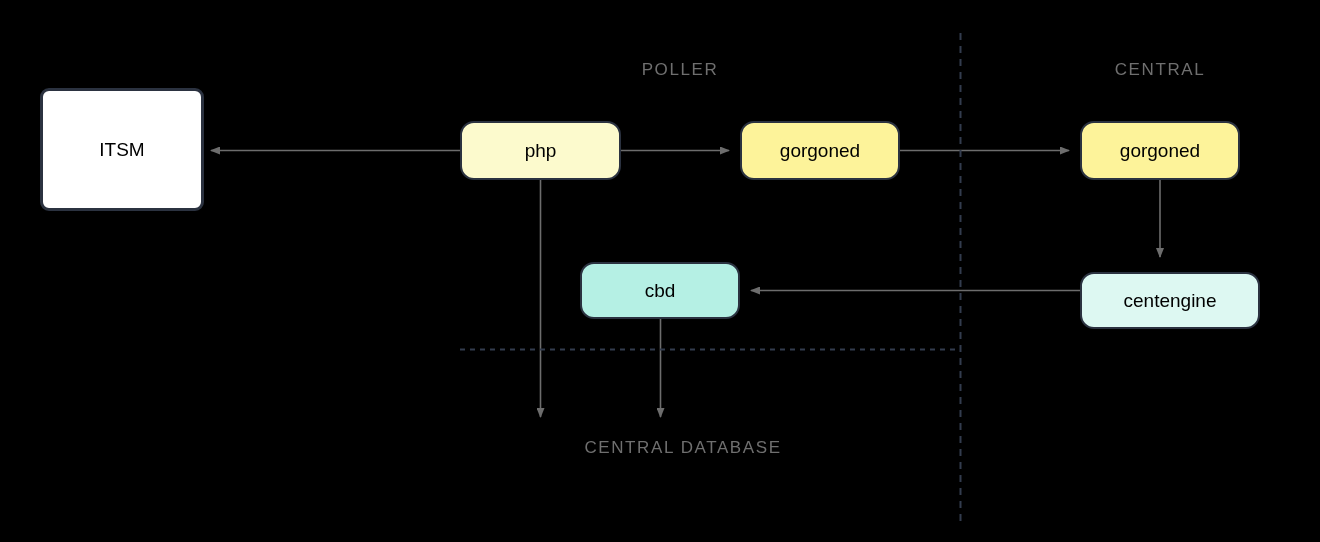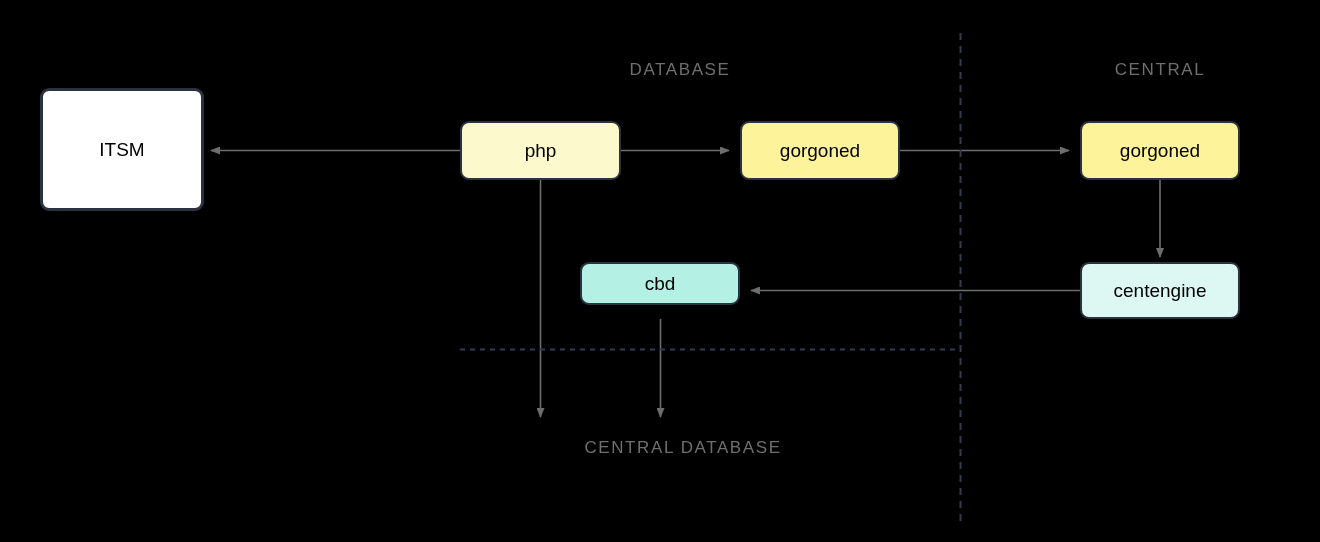--- a/index.html
+++ b/index.html
@@ -29,21 +29,21 @@
     font-size: 17px;
     letter-spacing: 1.6px;
     font-family: "Liberation Sans", sans-serif;
     white-space: nowrap;
     transform: translateX(-50%);
   }
   .node {
     position: absolute;
     box-sizing: border-box;
     border: 2px solid #2b3240;
-    border-radius: 9px;
+    border-radius: 14px;
     display: flex;
     align-items: center;
     justify-content: center;
     color: #000000;
     font-size: 19px;
     font-family: "Liberation Sans", sans-serif;
     line-height: 1;
     white-space: nowrap;
   }
   .node.big {
@@ -93,31 +93,31 @@
 
     <g>
       <line x1="960.5" y1="33" x2="960.5" y2="522" stroke="#333c4e" stroke-width="2" stroke-dasharray="7 6"></line>
     </g>
 
     <g>
       <line x1="460" y1="349.5" x2="960" y2="349.5" stroke="#333c4e" stroke-width="2" stroke-dasharray="5 5"></line>
     </g>
   </svg>
 
-  <div class="zone-label" style="left:680px; top:60px;">DATABASE</div>
+  <div class="zone-label" style="left:680px; top:60px;">POLLER</div>
 
   <div class="zone-label" style="left:1160px; top:60px;">CENTRAL</div>
 
   <div class="zone-label" style="left:683px; top:438px;">CENTRAL DATABASE</div>
 
   <div class="node big" style="left:40px; top:88px; width:164px; height:123px; background:#ffffff;">ITSM</div>
 
   <div class="node" style="left:460px; top:121px; width:161px; height:59px; background:#fcfacd;">php</div>
 
   <div class="node" style="left:740px; top:121px; width:160px; height:59px; background:#fdf39a;">gorgoned</div>
 
   <div class="node" style="left:1080px; top:121px; width:160px; height:59px; background:#fdf39a;">gorgoned</div>
 
-  <div class="node" style="left:580px; top:262px; width:160px; height:43px; background:#b5f0e4;">cbd</div>
+  <div class="node" style="left:580px; top:262px; width:160px; height:57px; background:#b5f0e4;">cbd</div>
 
-  <div class="node" style="left:1080px; top:262px; width:160px; height:57px; background:#ddf8f2;">centengine</div>
+  <div class="node" style="left:1080px; top:272px; width:180px; height:57px; background:#ddf8f2;">centengine</div>
 
 </div>
 
 </body></html>

